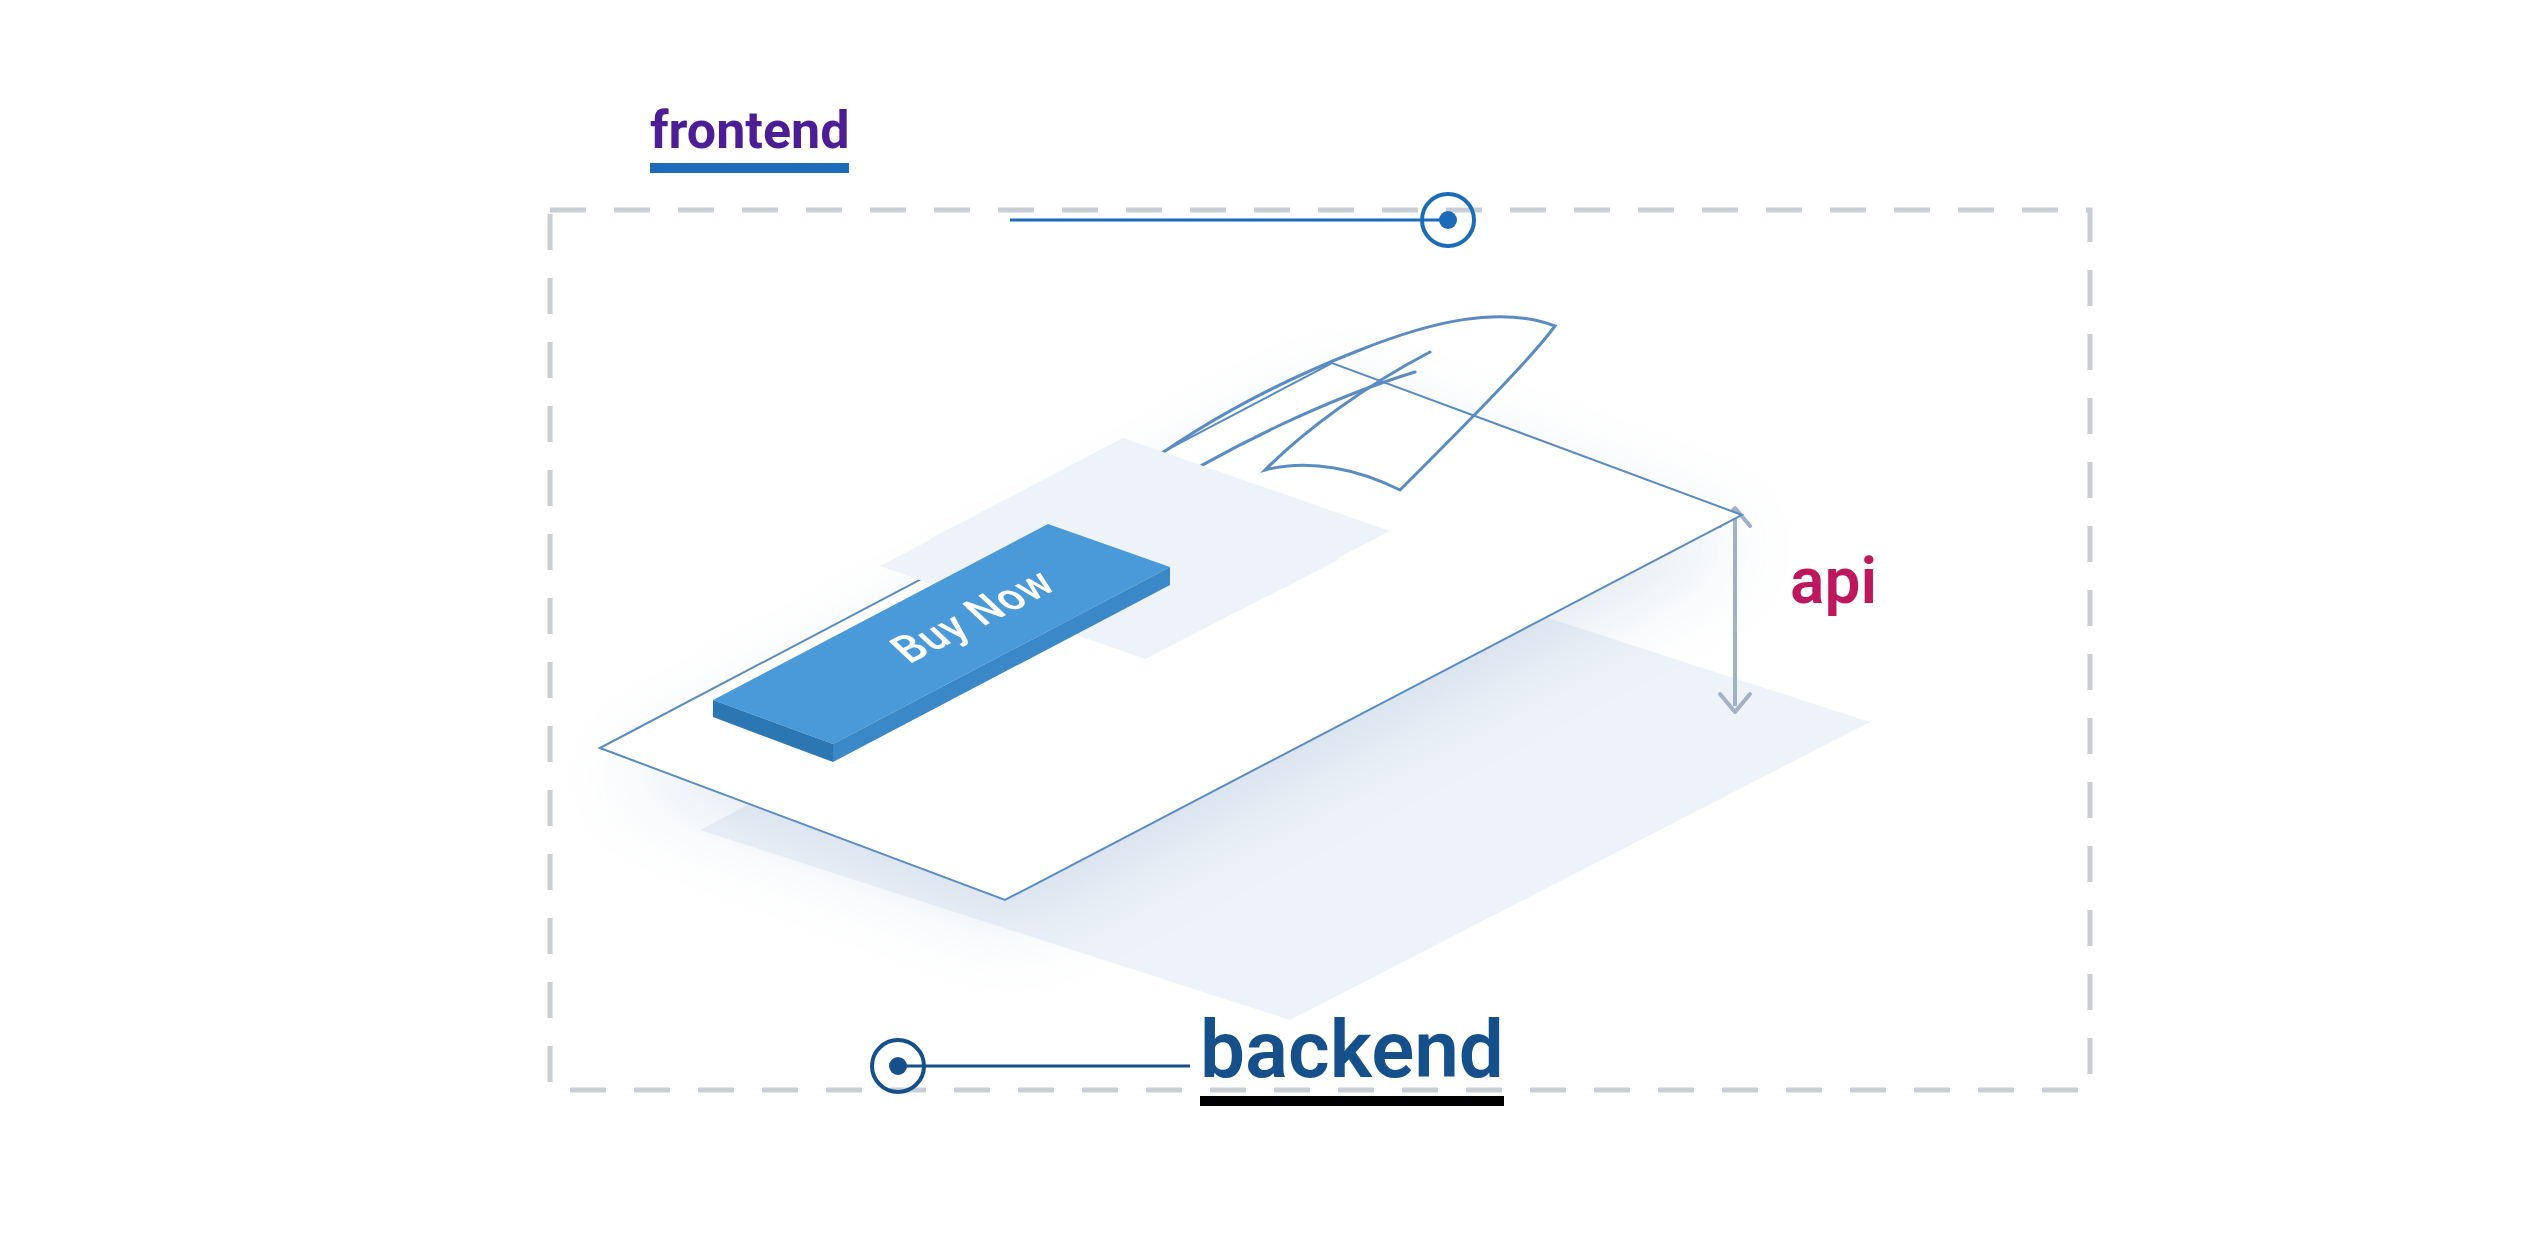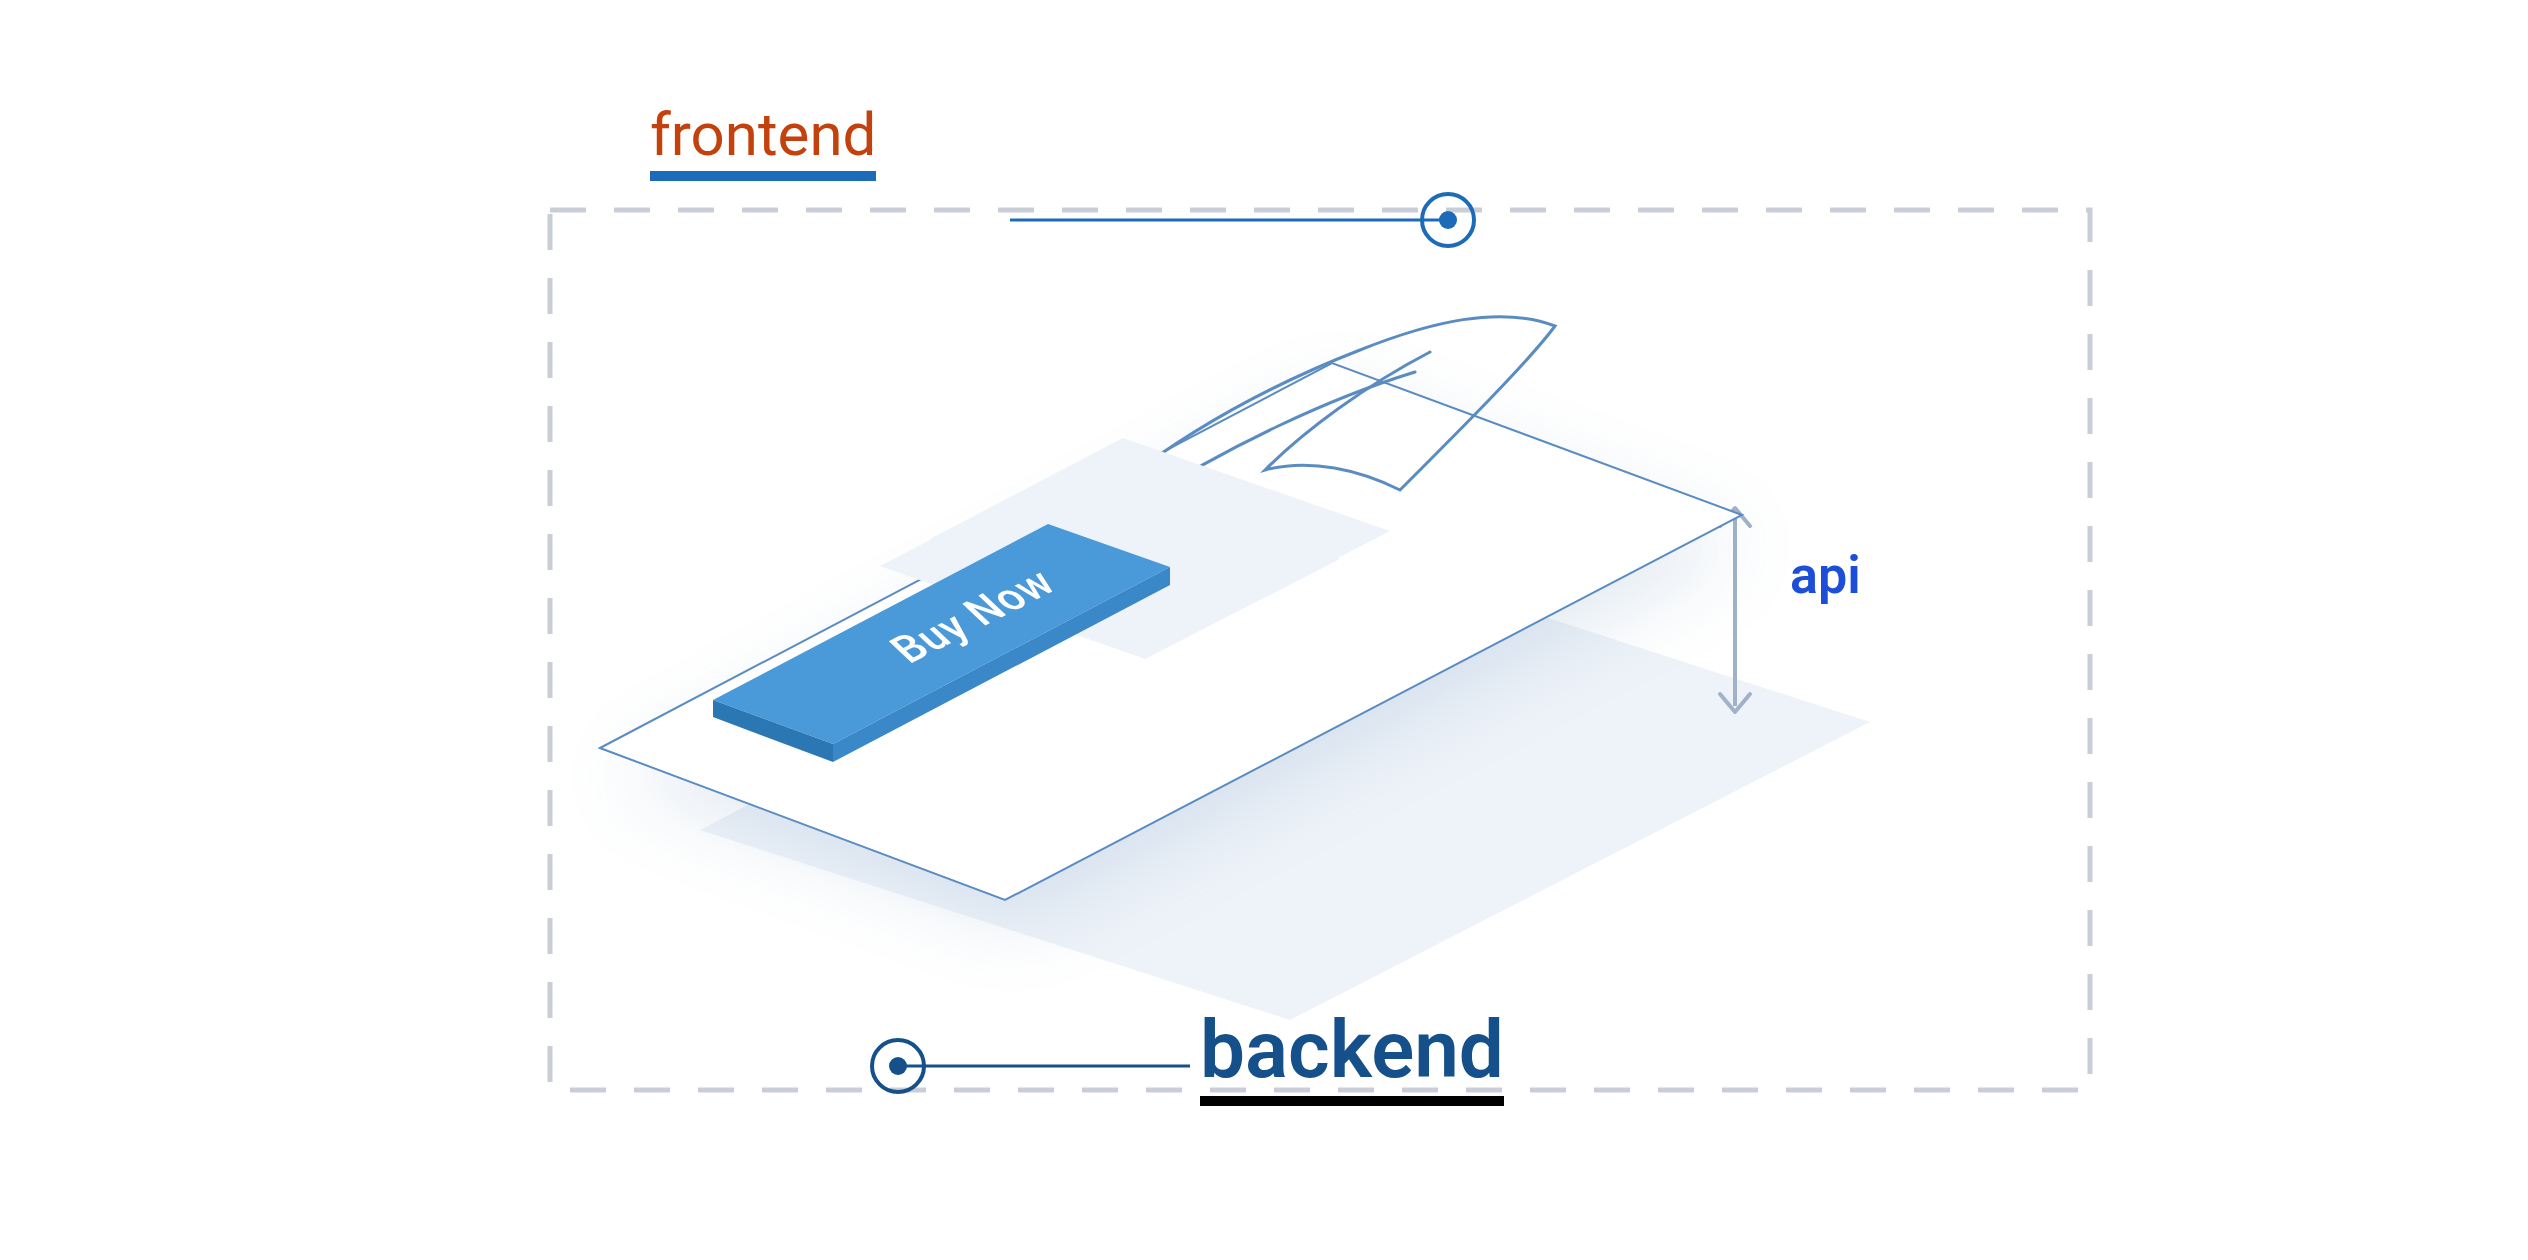--- a/index.html
+++ b/index.html
@@ -19,45 +19,45 @@
       position: absolute;
       inset: 0;
       width: 100%;
       height: 100%;
     }
 
     .label-frontend {
       position: absolute;
       left: 650px;
       top: 105px;
-      font-size: 60px;
-      font-weight: 400;
-      color: #c2410c;
+      font-size: 52px;
+      font-weight: 700;
+      color: #4c1d95;
       border-bottom: 10px solid #1c6bb8;
       padding-bottom: 6px;
       line-height: 1;
     }
     .label-backend {
       position: absolute;
       left: 1200px;
       top: 1010px;
       font-size: 80px;
       font-weight: 600;
       color: #16508a;
       border-bottom: 10px solid #000000;
       padding-bottom: 6px;
       line-height: 1;
     }
     .label-api {
       position: absolute;
       left: 1790px;
       top: 550px;
-      font-size: 52px;
+      font-size: 64px;
       font-weight: 600;
-      color: #1d4ed8;
+      color: #be185d;
       line-height: 1;
     }
 
     .iso-button-text {
       position: absolute;
       color: #ffffff;
       font-size: 42px;
       font-weight: 500;
       font-style: italic;
       left: 875px;

